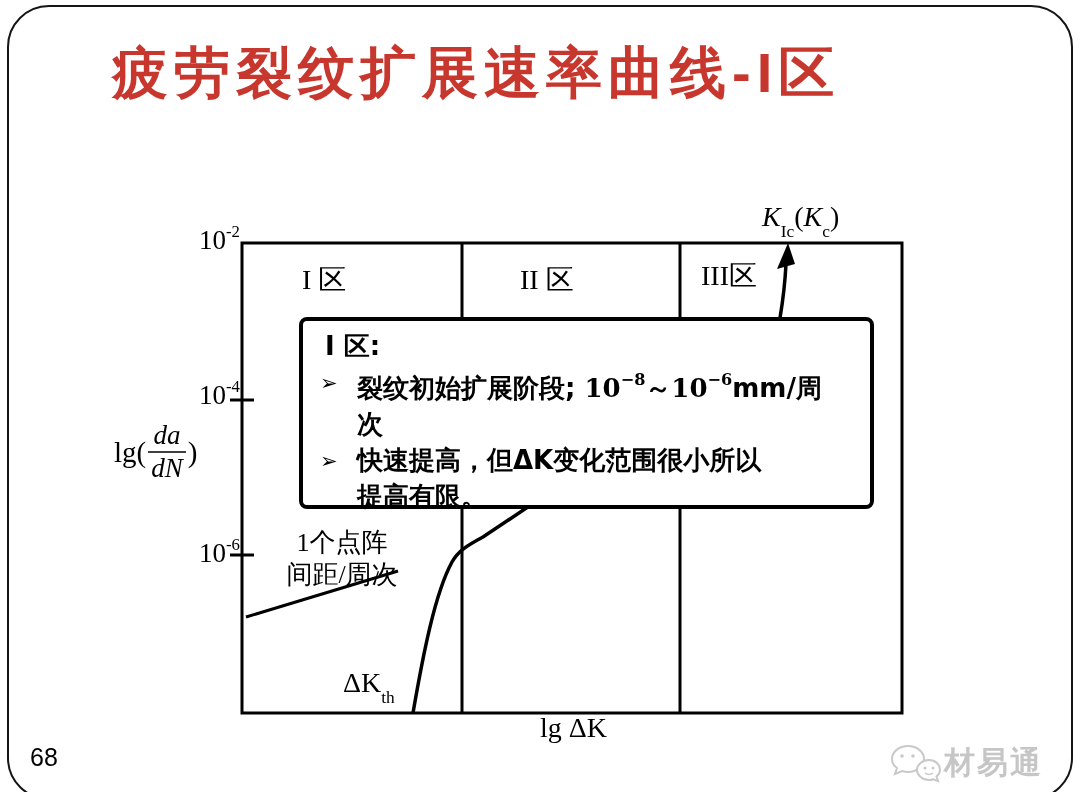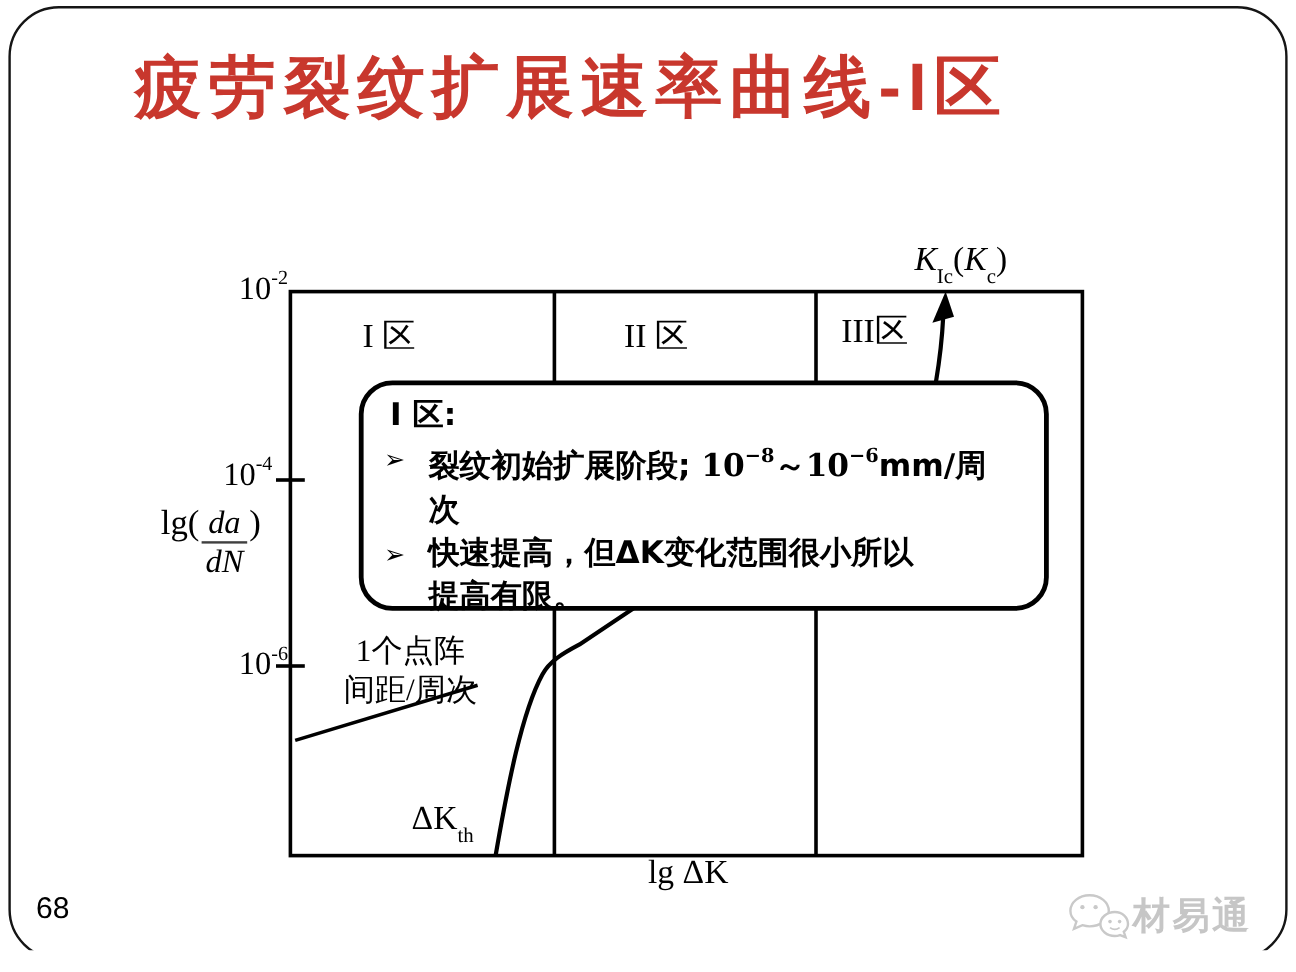--- a/index.html
+++ b/index.html
@@ -9,32 +9,32 @@
                border:2px solid #151515;border-radius:42px;z-index:1;}
   .page-title{position:absolute;left:112px;top:36px;font-size:56px;font-weight:bold;
               letter-spacing:6px;color:#c8372d;font-family:"Liberation Sans",sans-serif;z-index:2;white-space:nowrap;}
   .abs{position:absolute;z-index:2;}
   .svg-layer{position:absolute;left:0;top:0;width:1080px;height:810px;z-index:2;pointer-events:none;}
   .svg-top{z-index:5;}
   
   .ytick{width:84px;text-align:right;font-size:27px;}
   .ytick sup{font-size:0.62em;position:relative;top:-0.15em;}
   
-  .yaxis{display:flex;align-items:flex-start;font-size:29px;margin-left:20px;}
+  .yaxis{display:flex;align-items:center;font-size:29px;}
   .frac{display:inline-flex;flex-direction:column;align-items:center;font-style:italic;
         font-size:27px;line-height:1.15;margin:0 2px;}
   .frac .den{border-top:2px solid #404040;padding:0 3px;}
   .region-label{font-size:28px;white-space:nowrap;}
   .math-label{font-size:28px;white-space:nowrap;}
   .math-label .it{font-style:italic;}
   .math-label sub{font-size:0.62em;position:relative;top:0.25em;}
   .lattice{font-size:26px;text-align:center;line-height:32px;white-space:nowrap;}
   
   .callout{position:absolute;left:299px;top:317px;width:575px;height:192px;box-sizing:border-box;
-           background:#fff;border:4px solid #000;border-radius:28px;z-index:4;
+           background:#fff;border:4px solid #000;border-radius:8px;z-index:4;
            padding:7px 12px 6px 17px;font-family:"DejaVu Sans",sans-serif;
            font-weight:600;font-size:26px;line-height:36px;}
   .co-title{margin-left:5px;}
   .co-bullet{display:flex;}
   .co-marker{flex:none;width:37px;font-size:21px;padding-top:1px;}
   .co-text{flex:1;}
   .co-row{display:block;}
   .callout .num{font-family:"DejaVu Serif",serif;font-weight:700;}
   .callout sup{font-size:0.62em;position:relative;top:-0.15em;font-family:"DejaVu Serif",serif;font-weight:700;}
   .page-number{position:absolute;left:30px;top:743px;font-size:25px;z-index:3;
@@ -63,21 +63,21 @@
     <line x1="230" y1="555" x2="254" y2="555" stroke="#000" stroke-width="3"></line>
 
     <line x1="246" y1="617" x2="398" y2="571" stroke="#000" stroke-width="3"></line>
 
     <path d="M413,713 C423,655 435,593 452,562 C458,551 468,545 483,537 L770,345 C776,338 778,330 780,318" fill="none" stroke="#000" stroke-width="3.5"></path>
   </svg>
 
   <div class="abs ytick" style="left:156px;top:224px;">
     <span>10</span><sup>-2</sup>
   </div>
-  <div class="abs ytick" style="left:143px;top:379px;">
+  <div class="abs ytick" style="left:156px;top:379px;">
     <span>10</span><sup>-4</sup>
   </div>
   <div class="abs ytick" style="left:156px;top:537px;">
     <span>10</span><sup>-6</sup>
   </div>
 
   <div class="abs yaxis" style="left:114px;top:420px;">
     <span>lg(</span>
       <span class="frac">
         <span class="num">da</span>

